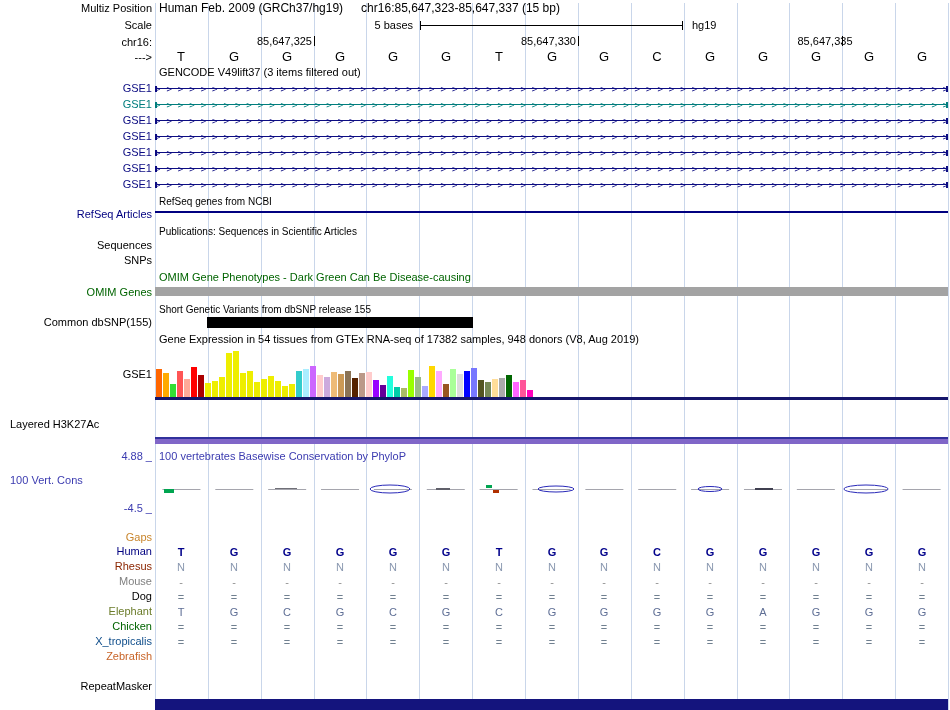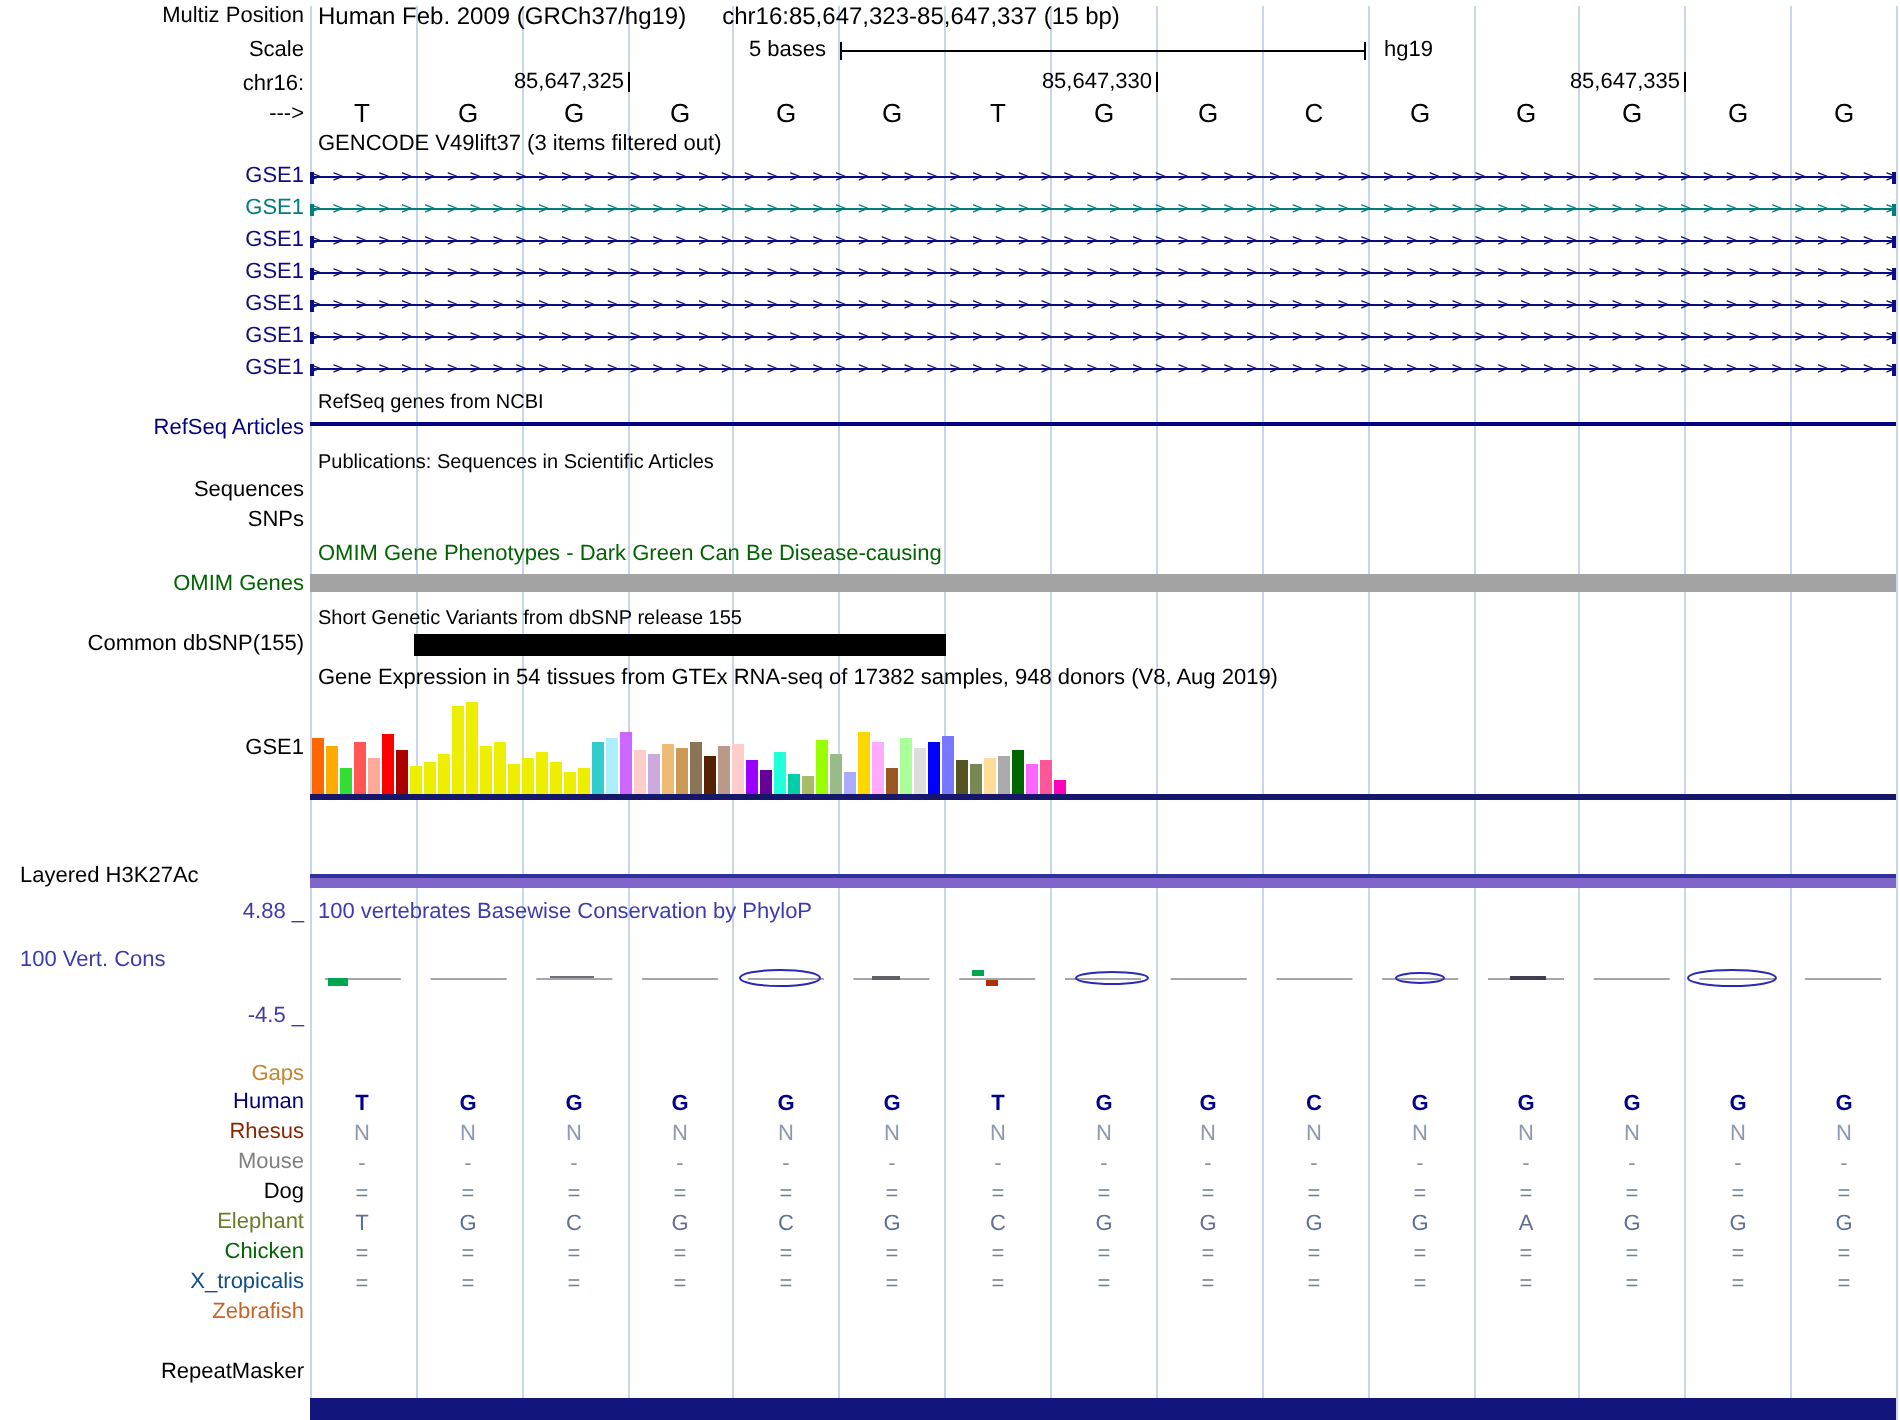--- a/index.html
+++ b/index.html
@@ -73,21 +73,21 @@
     </div>
   <div id="assembly-label">hg19</div>
 
   <div class="rlabel" style="top:36px">chr16:</div>
   <div id="coords">
       <div class="coord-tick" style="left: 314px;"></div>
       <div class="coord-text" style="left: 228px;">85,647,325</div>
       <div class="coord-tick" style="left: 578px;"></div>
       <div class="coord-text" style="left: 492px;">85,647,330</div>
       <div class="coord-tick" style="left: 842px;"></div>
-      <div class="coord-text" style="left: 756px;">85,647,335</div>
+      <div class="coord-text" style="left: 783px; text-align: center;">85,647,335</div>
     </div>
 
   <div class="rlabel" style="top:51px">---&gt;</div>
   <div id="bases">
       <div class="base-letter" style="left: 171px;">T</div>
       <div class="base-letter" style="left: 224px;">G</div>
       <div class="base-letter" style="left: 277px;">G</div>
       <div class="base-letter" style="left: 330px;">G</div>
       <div class="base-letter" style="left: 383px;">G</div>
       <div class="base-letter" style="left: 436px;">G</div>
@@ -217,21 +217,21 @@
       <div class="gtex-bar" style="left: 337px; height: 18px; background: rgb(255, 221, 153);"></div>
       <div class="gtex-bar" style="left: 344px; height: 19px; background: rgb(170, 170, 170);"></div>
       <div class="gtex-bar" style="left: 351px; height: 22px; background: rgb(0, 102, 0);"></div>
       <div class="gtex-bar" style="left: 358px; height: 15px; background: rgb(255, 102, 255);"></div>
       <div class="gtex-bar" style="left: 365px; height: 17px; background: rgb(255, 85, 153);"></div>
       <div class="gtex-bar" style="left: 372px; height: 7px; background: rgb(255, 0, 187);"></div>
     </div>
   <div class="rlabel" style="top:368px">GSE1</div>
   <div id="gtex-baseline" style="background: rgb(22, 22, 107);"></div>
 
-  <div class="llabel" style="top:432px">Layered H3K27Ac</div>
+  <div class="llabel" style="top:418px">Layered H3K27Ac</div>
   <div id="h3k-band-top" style="background: rgb(49, 49, 156);"></div>
   <div id="h3k-band" style="background: rgb(128, 102, 200);"></div>
 
   <div class="rlabel" style="top: 450px; color: rgb(59, 59, 176);" id="cons-max">4.88 _</div>
   <div class="cheader" style="top: 450px; color: rgb(59, 59, 176);" id="cons-header">100 vertebrates Basewise Conservation by PhyloP</div>
   <div class="llabel" style="top: 474px; color: rgb(59, 59, 176);" id="cons-label">100 Vert. Cons</div>
   <div class="rlabel" style="top: 502px; color: rgb(59, 59, 176);" id="cons-min">-4.5 _</div>
   <svg id="cons-svg" width="793" height="48">
       <rect x="7.433333333333334" y="24" width="38" height="1" fill="#a5a5ad"></rect>
       <rect x="60.3" y="24" width="38" height="1" fill="#a5a5ad"></rect>

